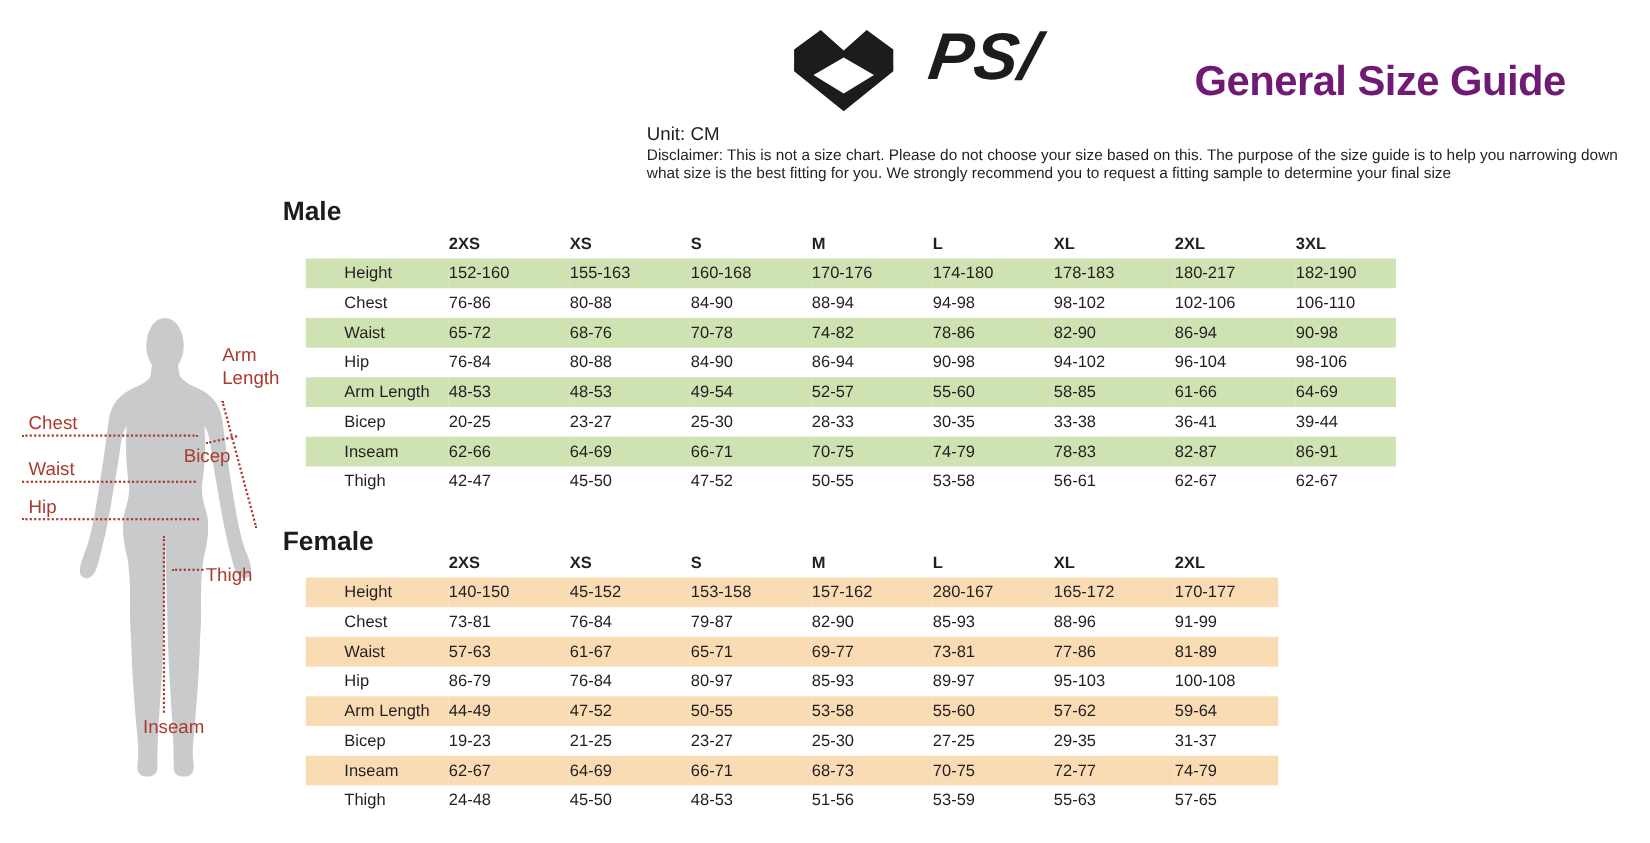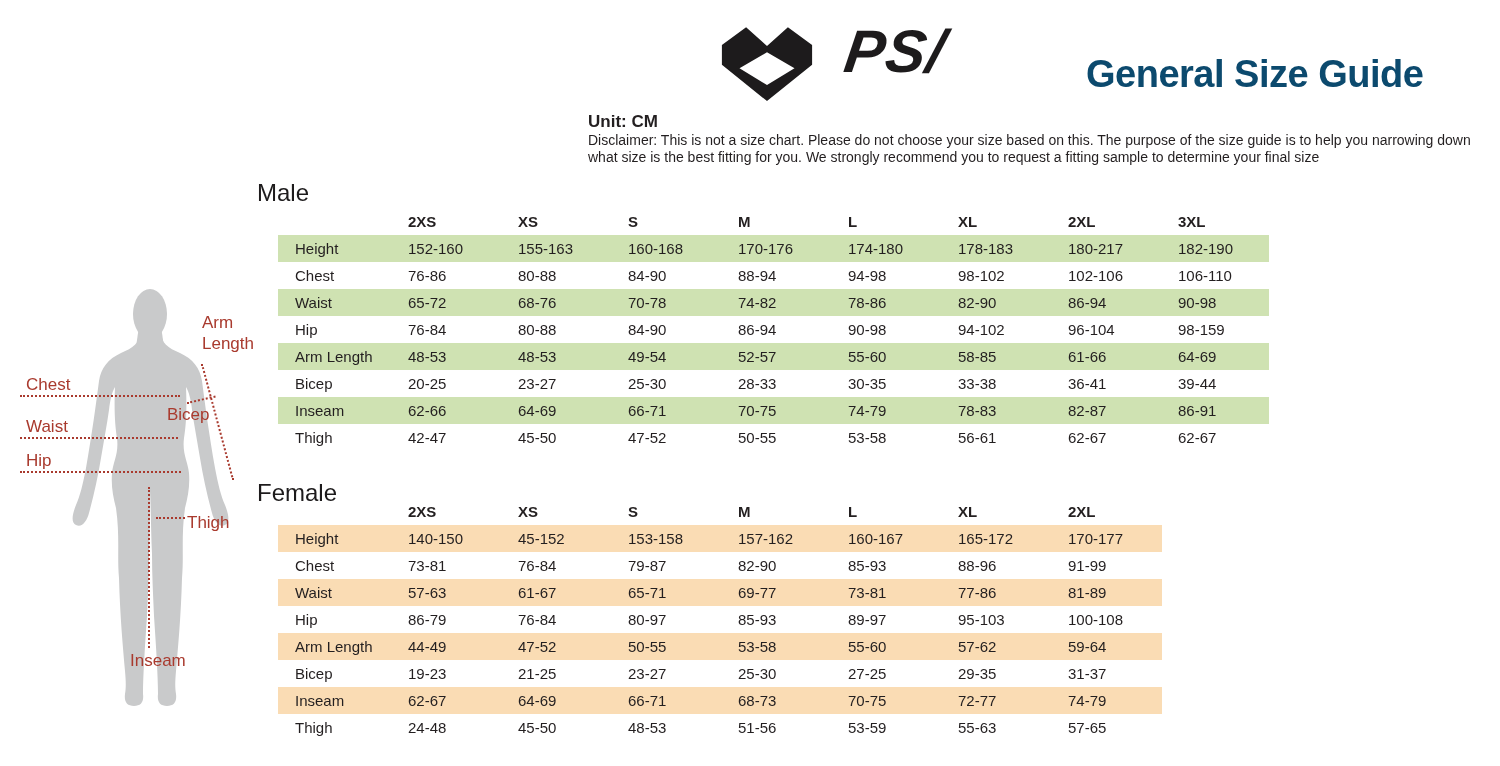--- a/index.html
+++ b/index.html
@@ -11,40 +11,40 @@
   }
   .abs{position:absolute;}
 
   
   .brand-emblem{left:712px;top:22px;}
   .brand-text{
     left:845px;top:22px;font-size:60px;font-weight:bold;font-style:italic;
     transform:skewX(-8deg);letter-spacing:1px;color:#1d1b1c;line-height:1;
   }
   .page-title{
-    left:1086px;top:55px;font-size:38px;font-weight:bold;color:#0c4a6e;
+    left:1086px;top:55px;font-size:38px;font-weight:bold;color:#701a75;
     letter-spacing:-0.5px;line-height:1;
   }
-  .unit-label{left:588px;top:112px;font-size:17px;font-weight:bold;}
+  .unit-label{left:588px;top:112px;font-size:17px;font-weight:normal;}
   .disclaimer{left:588px;top:132px;width:903px;font-size:14px;line-height:17px;}
 
   
-  .sec-heading{font-size:24px;font-weight:normal;line-height:1;color:#1d1b1c;}
+  .sec-heading{font-size:24px;font-weight:bold;line-height:1;color:#1d1b1c;}
   .male-heading{left:257px;top:181px;}
   .female-heading{left:257px;top:481px;}
 
   
   .size-table{border-collapse:collapse;table-layout:fixed;}
   .size-table th,.size-table td{
     height:27px;padding:0;margin:0;text-align:left;vertical-align:middle;
     font-size:15px;white-space:nowrap;color:#231f20;
   }
   .size-table thead th{font-weight:bold;}
   .size-table tbody td{font-weight:normal;}
-  .size-table tbody td.row-label{padding-left:17px;}
+  .size-table tbody td.row-label{padding-left:35px;}
   .size-table tbody tr:nth-child(odd){background:var(--stripe,#eee);}
   .male-table{left:278px;top:208px;}
   .female-table{left:278px;top:498px;}
 
   
   .fig-label{color:#a93a2e;font-size:17px;line-height:21px;}
   .dotline-h{border-top:2px dotted #a93a2e;height:0;}
   .dotline-v{border-left:2px dotted #a93a2e;width:0;}
   .rot{transform-origin:left top;}
 </style>
@@ -185,21 +185,21 @@
       </tr>
       <tr>
         <td class="row-label">Hip</td>
         <td>76-84</td>
         <td>80-88</td>
         <td>84-90</td>
         <td>86-94</td>
         <td>90-98</td>
         <td>94-102</td>
         <td>96-104</td>
-        <td>98-159</td>
+        <td>98-106</td>
       </tr>
       <tr>
         <td class="row-label">Arm Length</td>
         <td>48-53</td>
         <td>48-53</td>
         <td>49-54</td>
         <td>52-57</td>
         <td>55-60</td>
         <td>58-85</td>
         <td>61-66</td>
@@ -265,21 +265,21 @@
         <th>2XL</th>
       </tr>
     </thead>
     <tbody>
       <tr>
         <td class="row-label">Height</td>
         <td>140-150</td>
         <td>45-152</td>
         <td>153-158</td>
         <td>157-162</td>
-        <td>160-167</td>
+        <td>280-167</td>
         <td>165-172</td>
         <td>170-177</td>
       </tr>
       <tr>
         <td class="row-label">Chest</td>
         <td>73-81</td>
         <td>76-84</td>
         <td>79-87</td>
         <td>82-90</td>
         <td>85-93</td>

